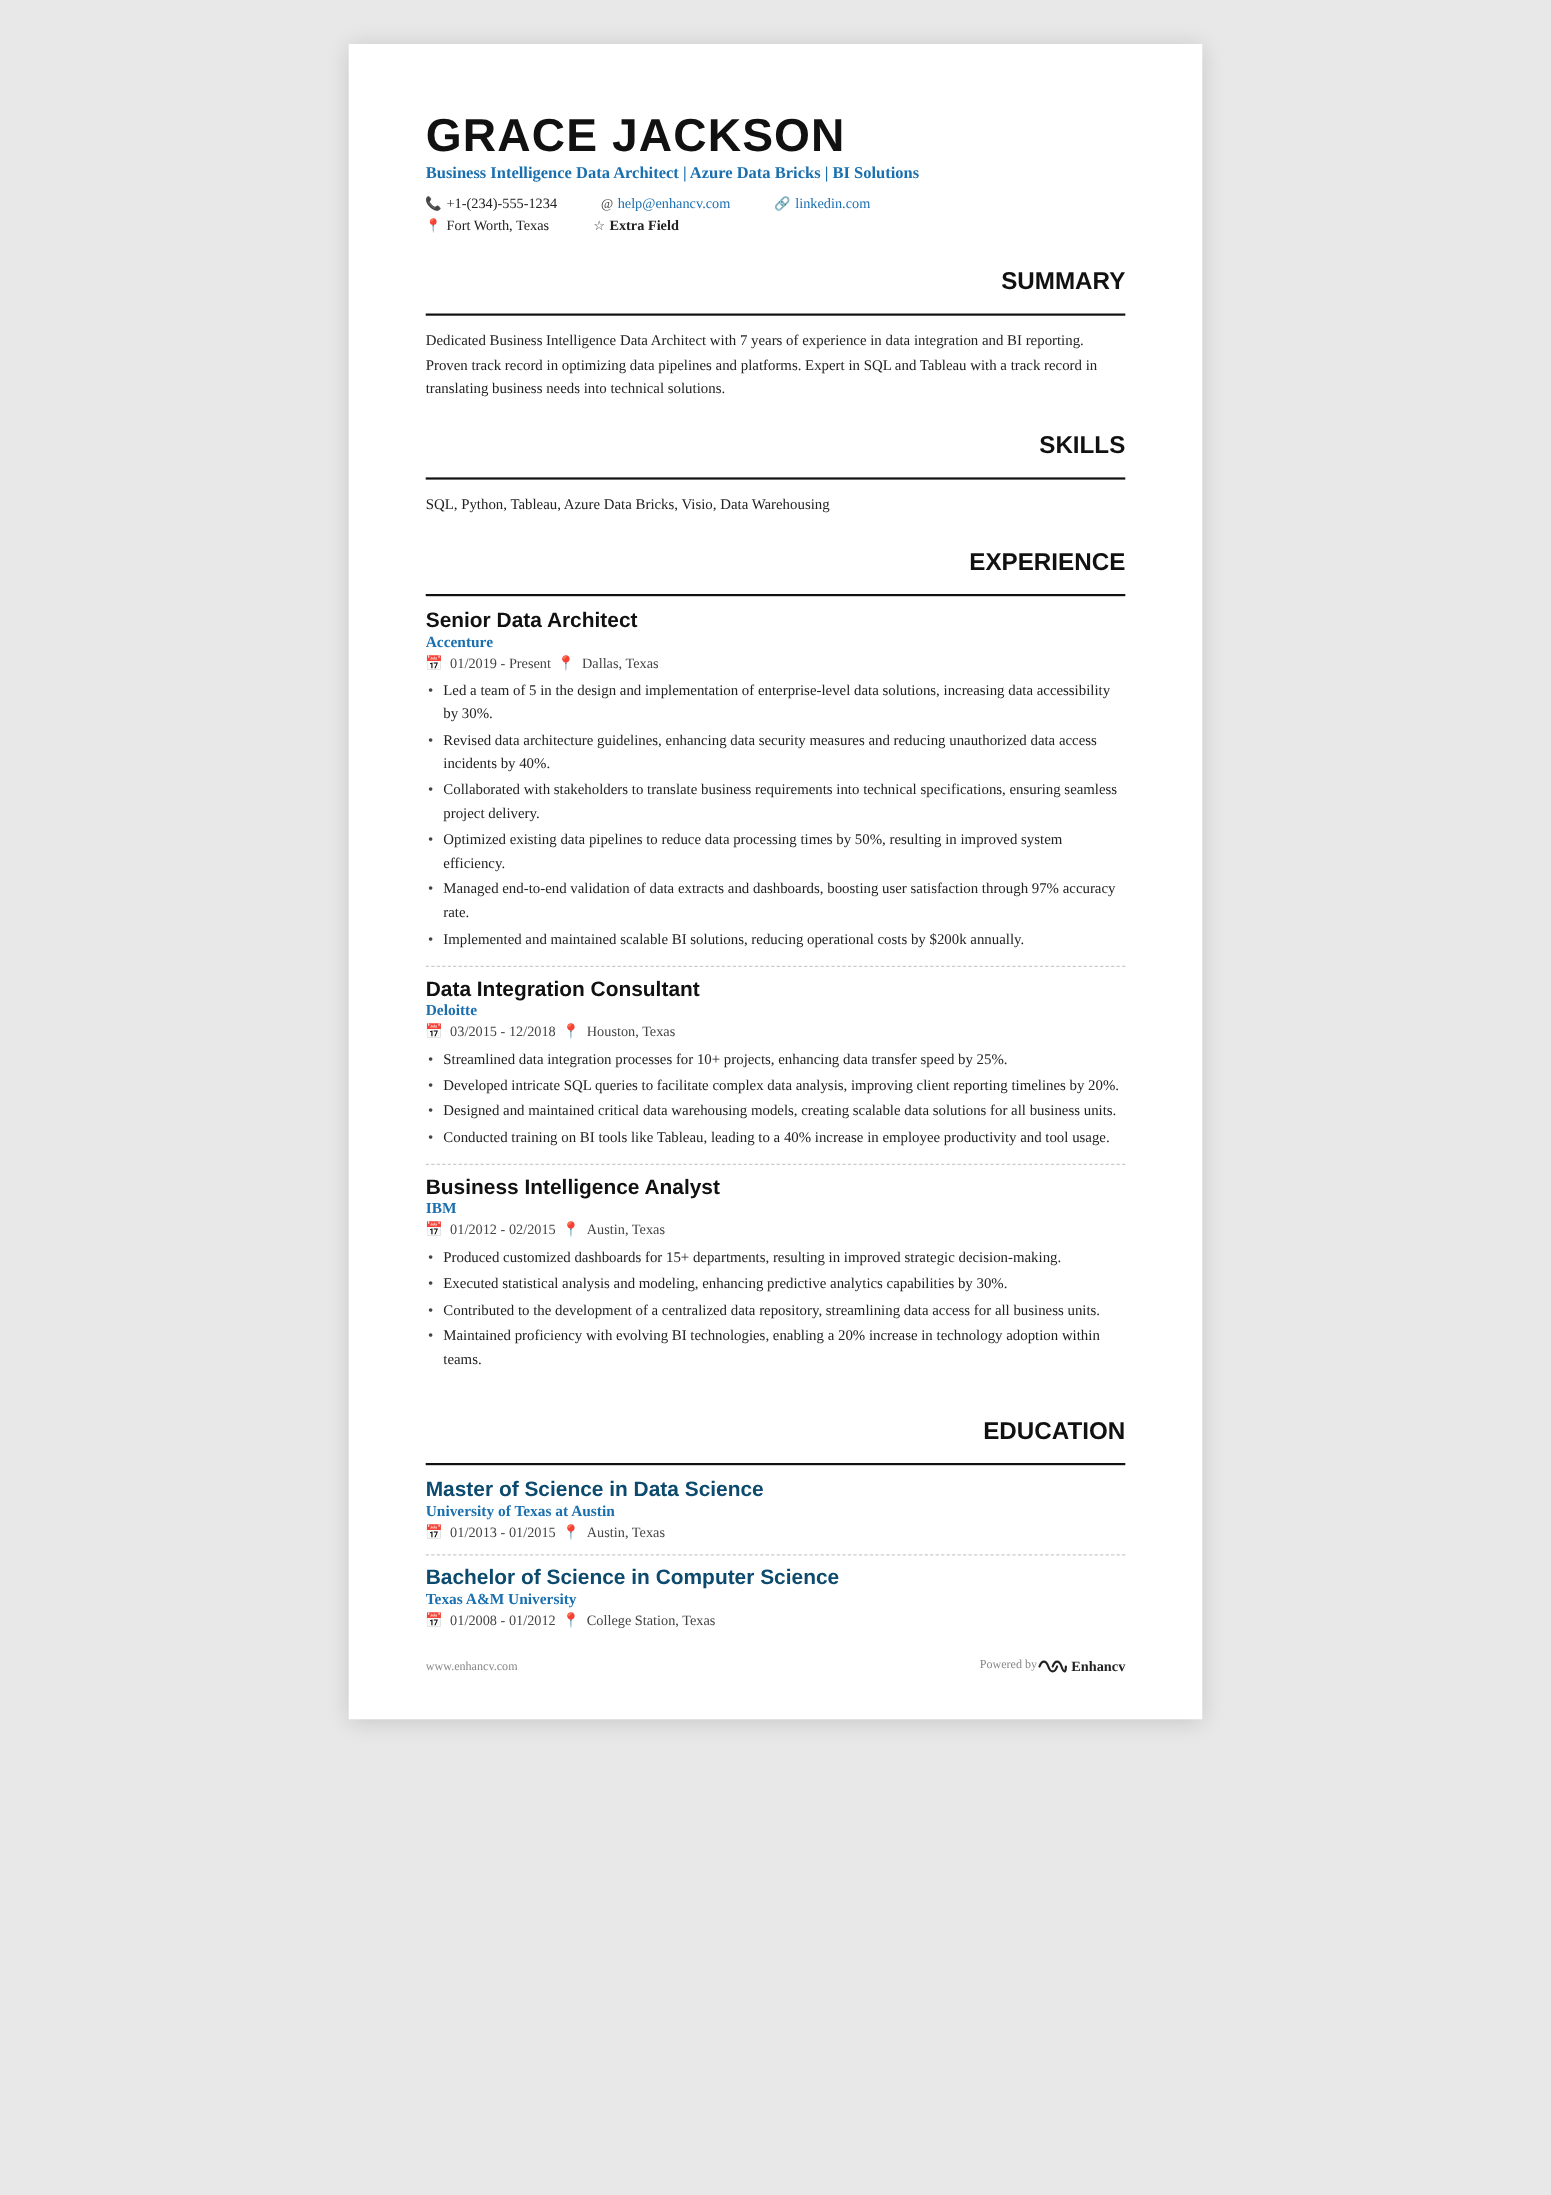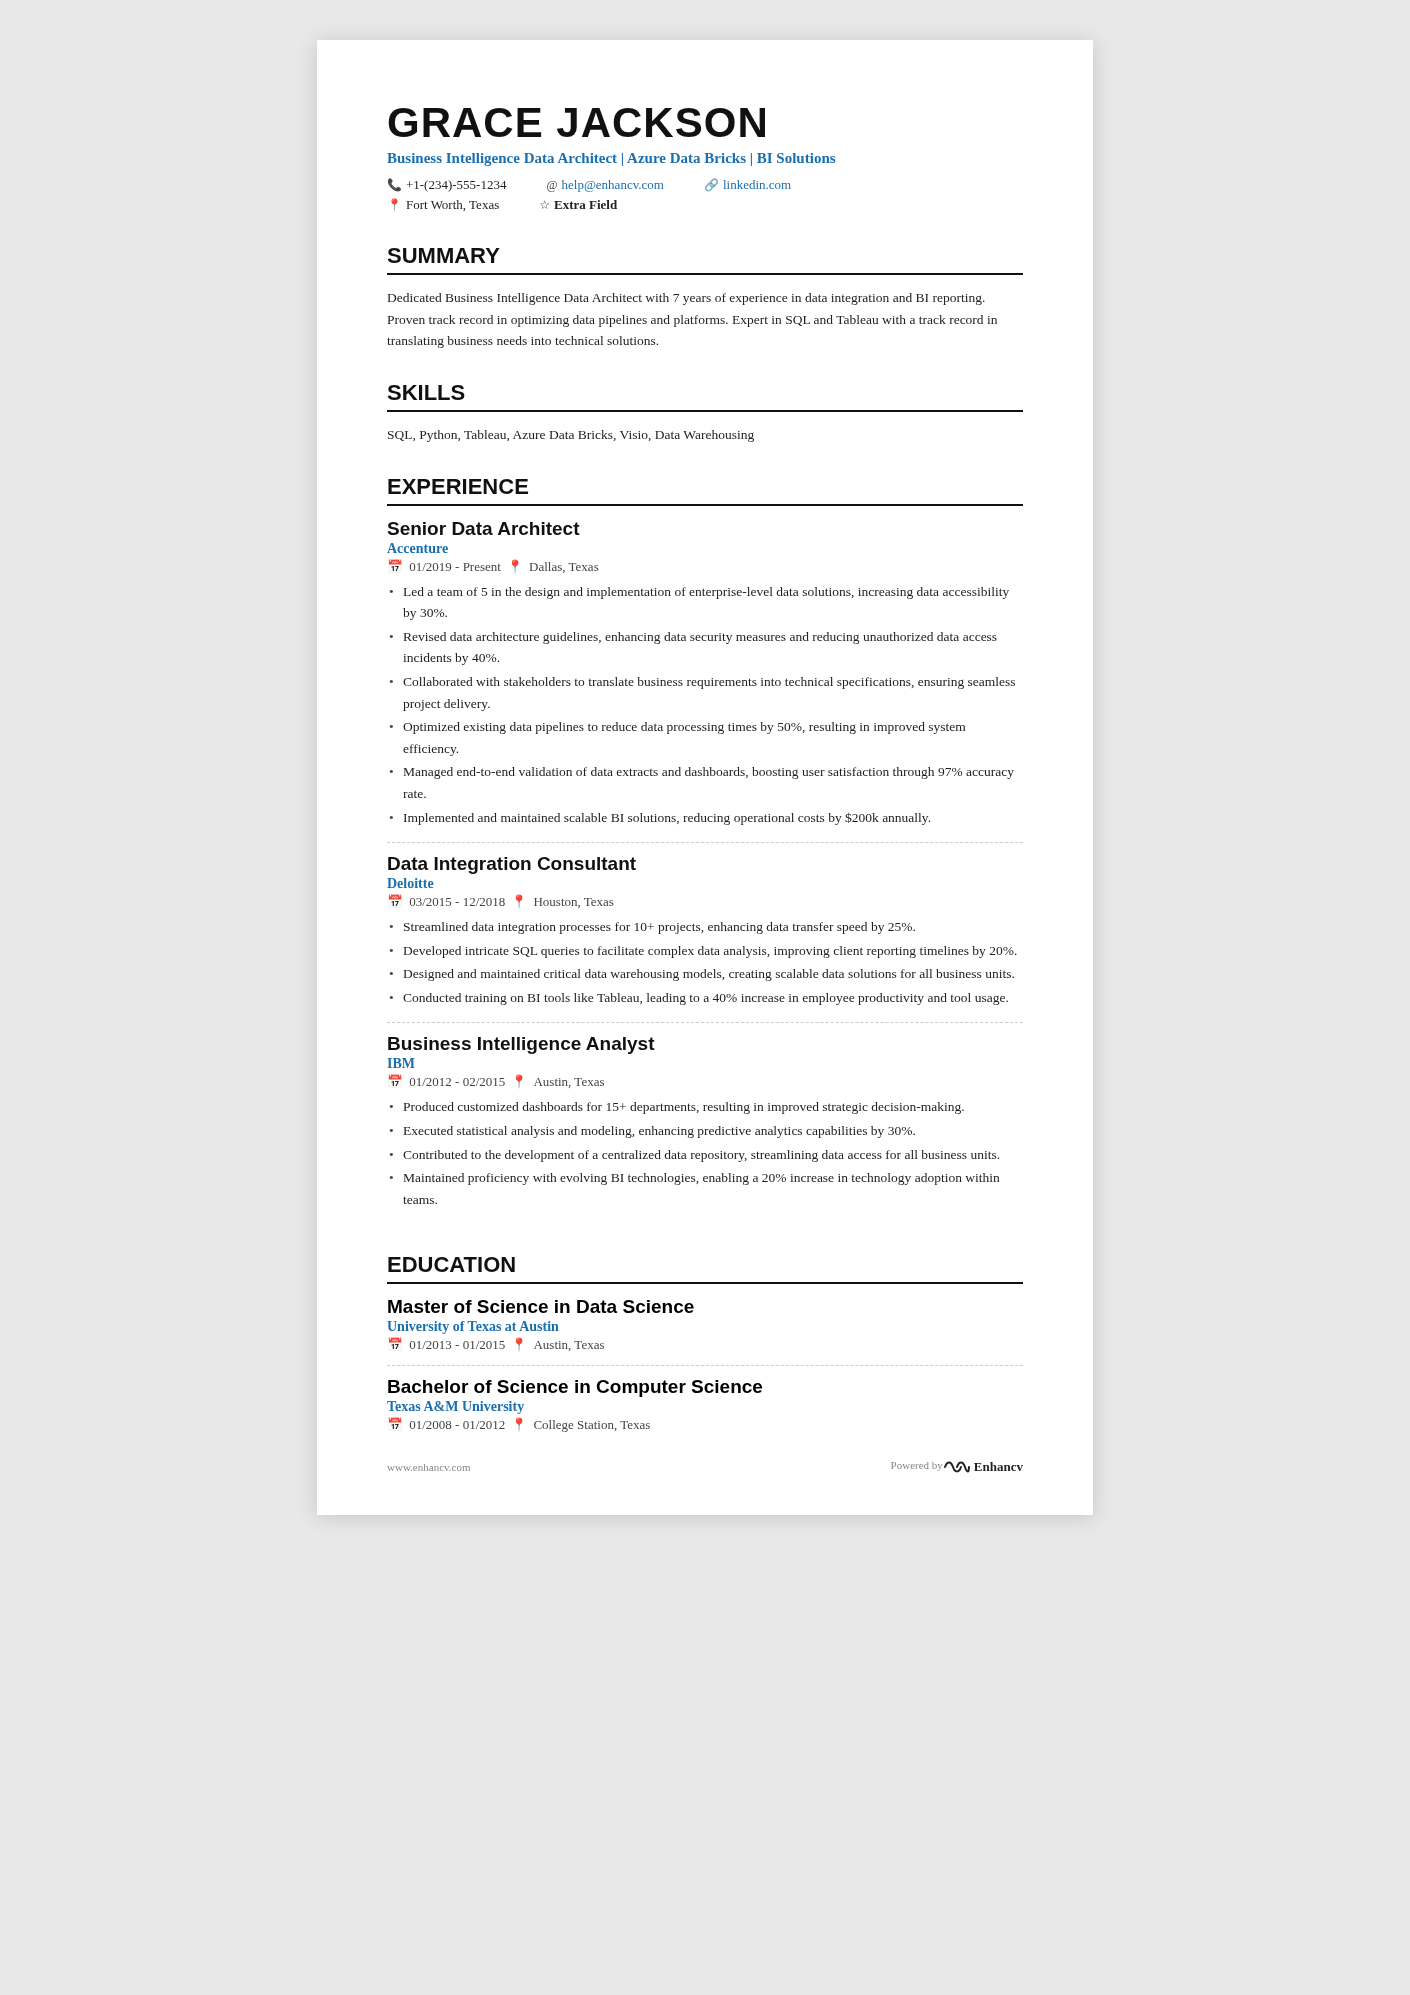--- a/index.html
+++ b/index.html
@@ -61,22 +61,23 @@
     .section {
       margin-top: 28px;
     }
     .section-title {
       font-size: 22px;
       font-weight: 900;
       color: #111;
       text-transform: uppercase;
       font-family: Arial, sans-serif;
       border-bottom: 2px solid #111;
-      padding-bottom: 4px;
+      padding-bottom: 16px;
       margin-bottom: 12px;
+      text-align: right;
     }
     .section-text {
       font-size: 13.5px;
       color: #222;
       line-height: 1.6;
     }
     
     .job-block {
       margin-bottom: 10px;
       border-bottom: 1px dashed #ccc;
@@ -132,21 +133,21 @@
       margin-bottom: 10px;
       border-bottom: 1px dashed #ccc;
       padding-bottom: 12px;
     }
     .edu-block:last-child {
       border-bottom: none;
     }
     .edu-degree {
       font-size: 19px;
       font-weight: 700;
-      color: #000000;
+      color: #0c4a6e;
       font-family: Arial, sans-serif;
     }
     .edu-school {
       font-size: 14px;
       font-weight: 700;
       color: #1a6faf;
       margin-top: 1px;
     }
     .edu-meta {
       font-size: 13px;

